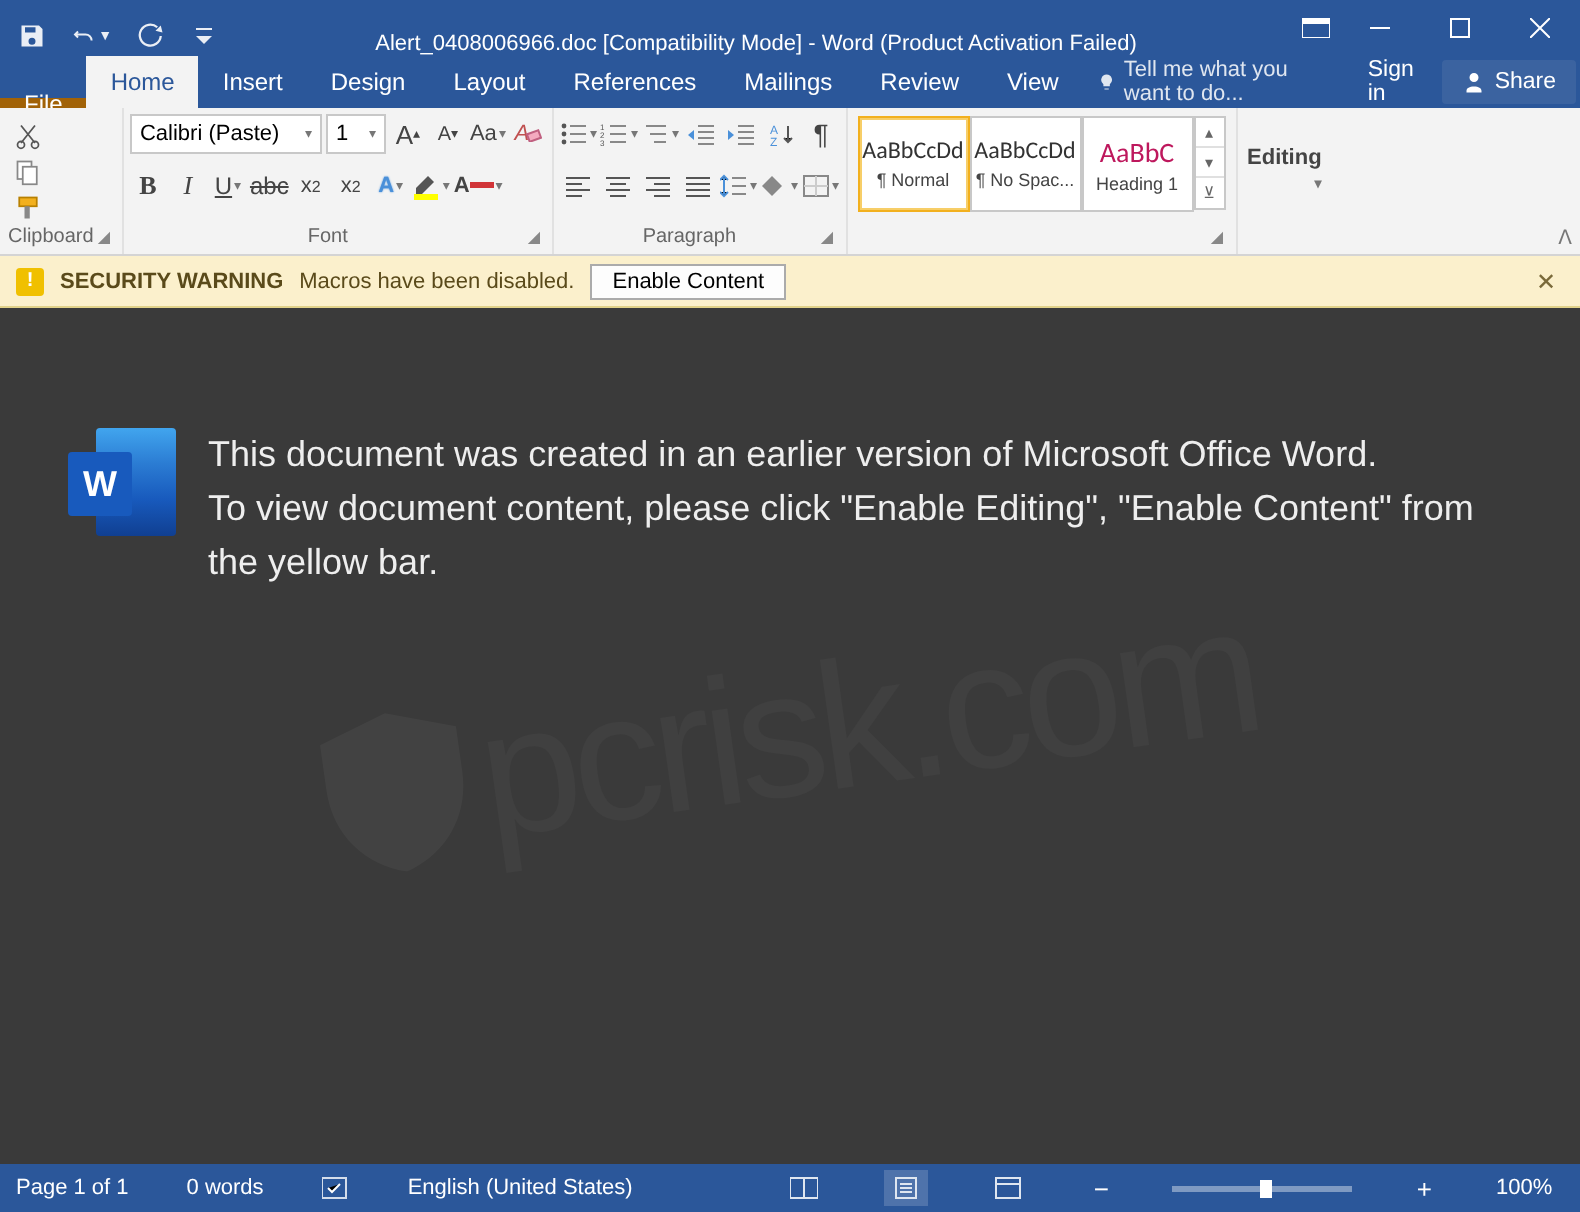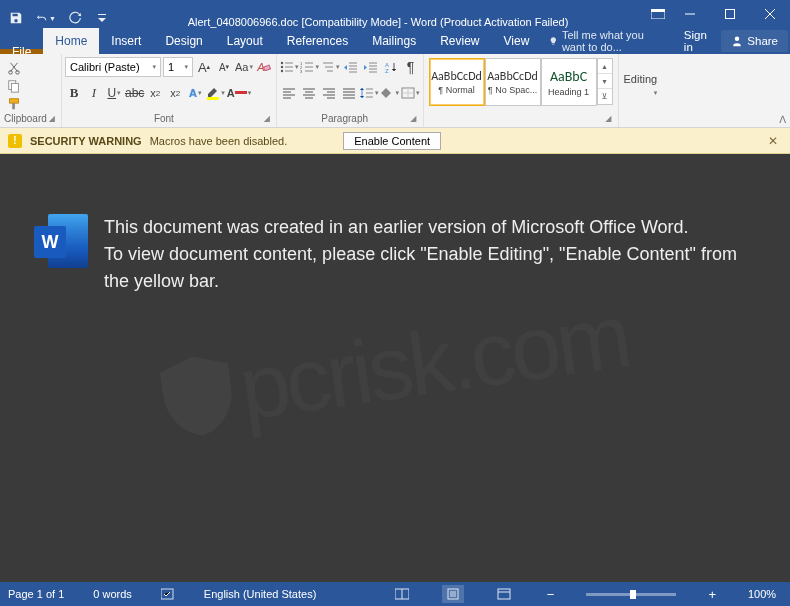--- a/index.html
+++ b/index.html
@@ -42,21 +42,21 @@
 .style-box.active { border-color:#f2b01e; box-shadow: inset 0 0 0 1px #f7ce68; }
 .style-nav { display:flex; flex-direction:column; border:1px solid #c8c8c8; background:#fff; }
 .style-nav div { width:14px; height:15px; display:flex; align-items:center; justify-content:center; cursor:pointer; font-size:8px; color:#666; border-bottom:1px solid #e0e0e0;}
 
 .collapse-btn { position:absolute; right:4px; bottom:2px; font-size:10px; color:#777; cursor:pointer;}
 
 .security-bar { height: 26px; background: #fbf0cc; border-bottom:1px solid #e1d28a; display:flex; align-items:center; font-size:11px; padding: 0 8px; gap: 8px;}
 .sec-icon { width:14px; height:14px; background:#f0c000; border-radius:2px; display:flex; align-items:center; justify-content:center; color:#fff; font-weight:bold; font-size:10px; }
 .sec-title { font-weight:600; color:#5a4a1a; }
 .sec-msg { color:#5a4a1a; }
-.sec-btn { border:1px solid #ababab; background:#fdfdfd; padding: 2px 10px; font-size:11px; cursor:pointer;margin-left:48px; }
+.sec-btn { border:1px solid #ababab; background:#fdfdfd; padding: 2px 10px; font-size:11px; cursor:pointer; }
 .sec-close { margin-left:auto; cursor:pointer; color:#7a6a3a; font-size:12px; padding:0 4px;}
 
 .doc-area { height: 428px; background: #3a3a3a; padding: 10px 14px; overflow:hidden; position:relative;}
 .page { background:#3a3a3a; height:100%; padding: 50px 20px; display:flex; align-items:flex-start; gap:16px; }
 .word-icon { width:54px; height:54px; position:relative; flex-shrink:0; }
 .word-icon .back { position:absolute; right:0; top:0; width:40px; height:54px; background:linear-gradient(180deg,#41a5ee 0%,#2b7cd3 33%,#185abd 66%,#103f91 100%); border-radius:2px;}
 .word-icon .front { position:absolute; left:0; top:12px; width:32px; height:32px; background:#185abd; border-radius:2px; display:flex; align-items:center; justify-content:center; color:#fff; font-weight:bold; font-size:18px; font-family:sans-serif;}
 .doc-text { color:#eee; font-size:18px; line-height:1.5; font-family:'Segoe UI',sans-serif; }
 
 .watermark { position:absolute; top:50%; left:50%; transform:translate(-50%,-50%) rotate(-8deg); font-size:90px; font-weight:300; color:rgba(255,255,255,0.03); letter-spacing:-4px; pointer-events:none; display:flex; align-items:center; gap:8px;}
@@ -360,37 +360,37 @@
     <div class="ribbon-content" style="gap:0;">
       <div class="style-box active">
           <div class="sample">AaBbCcDd</div>
           <div>¶ Normal</div>
         </div>
       <div class="style-box">
           <div class="sample">AaBbCcDd</div>
           <div>¶ No Spac...</div>
         </div>
       <div class="style-box">
-          <div class="sample" style="color:#14532d;font-size:14px;">AaBbC</div>
+          <div class="sample" style="color:#be185d;font-size:14px;">AaBbC</div>
           <div>Heading 1</div>
         </div>
       <div class="style-nav">
         <div>▴</div>
         <div>▾</div>
         <div style="border-bottom:none;">⊻</div>
       </div>
     </div>
     <div class="ribbon-label">
         <span class="dlg-launch">◢</span>
       </div>
   </div>
 
   <div class="ribbon-group" style="border-right:none;">
     <div class="ribbon-content" style="align-items:center;justify-content:center;">
-      <div style="font-size:11px;color:#444;text-align:right;cursor:pointer;">
+      <div style="font-size:11px;color:#444;text-align:right;cursor:pointer;font-weight:bold;">
         <span>Editing</span><br><span class="dd">▾</span>
       </div>
     </div>
     <div class="ribbon-label"></div>
   </div>
 
   <div class="collapse-btn">ᐱ</div>
 </div>
 
 <div class="security-bar">

